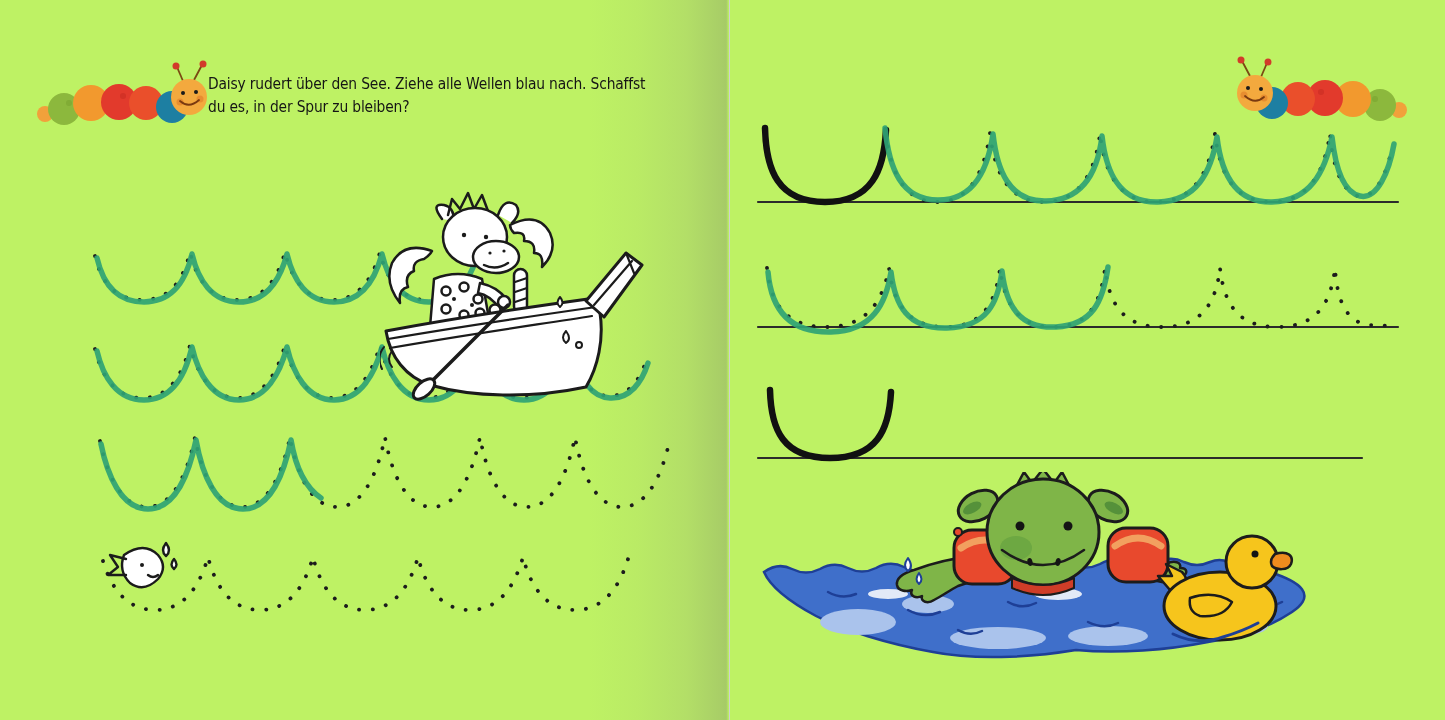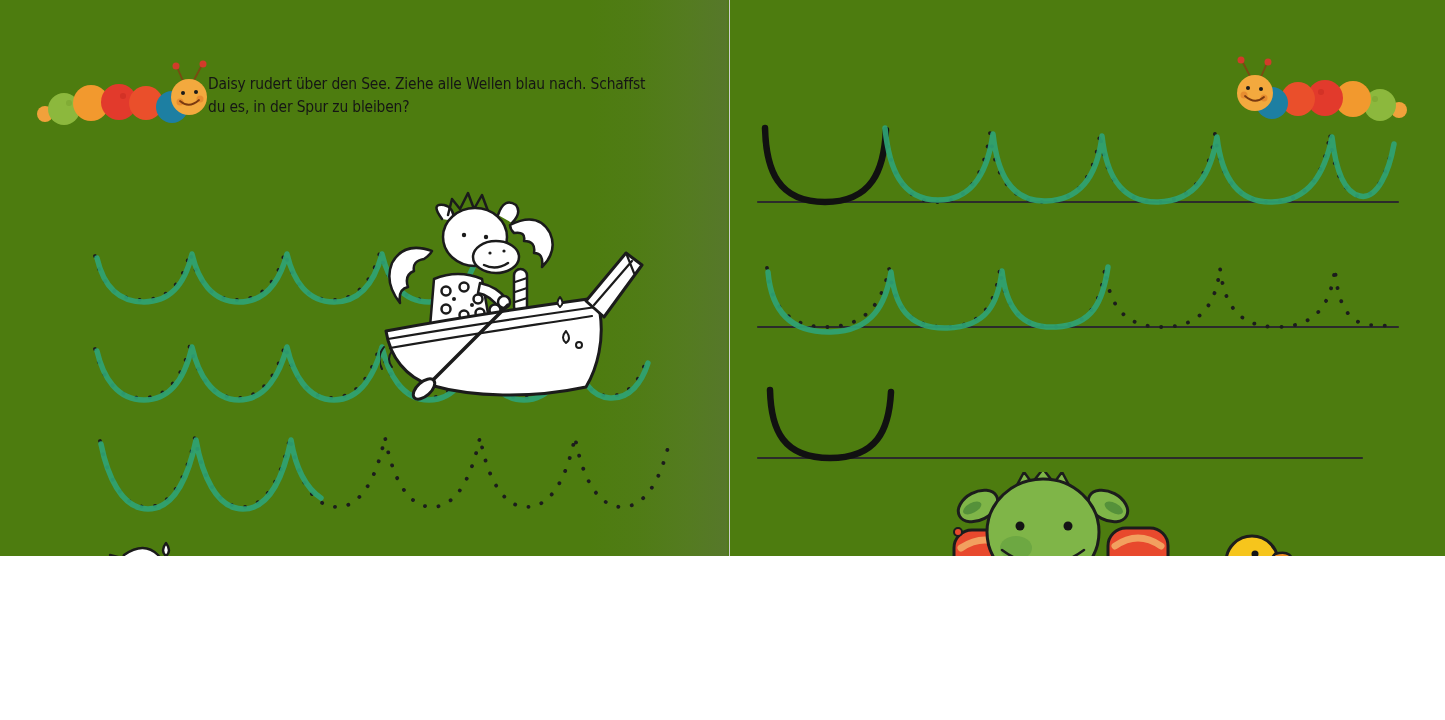--- a/index.html
+++ b/index.html
@@ -1,16 +1,16 @@
 <!DOCTYPE html>
 <html><head>
 <meta charset="utf-8">
 <style>
   html,body{margin:0;padding:0;background:#ffffff;}
-  .book{position:relative;width:1445px;height:556px;background:#4d7c0f;overflow:hidden;
+  .book{position:relative;width:1445px;height:720px;background:#bef264;overflow:hidden;
         font-family:"DejaVu Sans",sans-serif;}
   .gutter{position:absolute;left:588px;top:0;width:141px;height:720px;pointer-events:none;
     background:linear-gradient(to right,
       rgba(120,120,120,0) 0%,
       rgba(120,120,120,0.06) 35%,
       rgba(120,120,120,0.16) 70%,
       rgba(110,110,110,0.27) 94%,
       rgba(110,110,110,0.30) 98%,
       rgba(255,255,255,0) 100%);}
   .page-edge{position:absolute;left:729px;top:0;width:1px;height:720px;background:#cfcfcf;}

